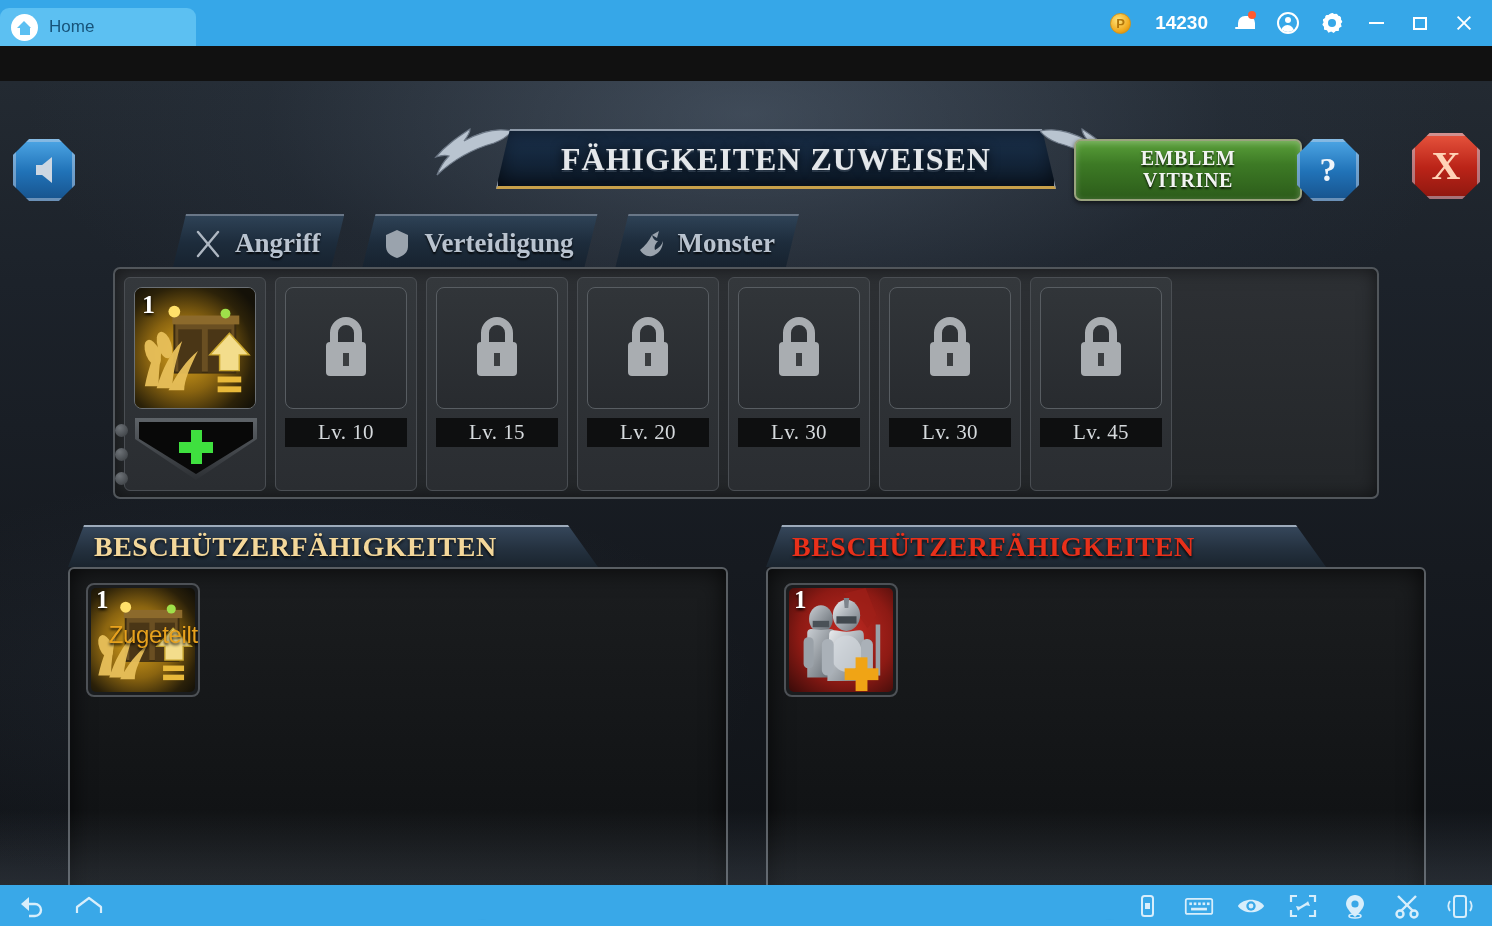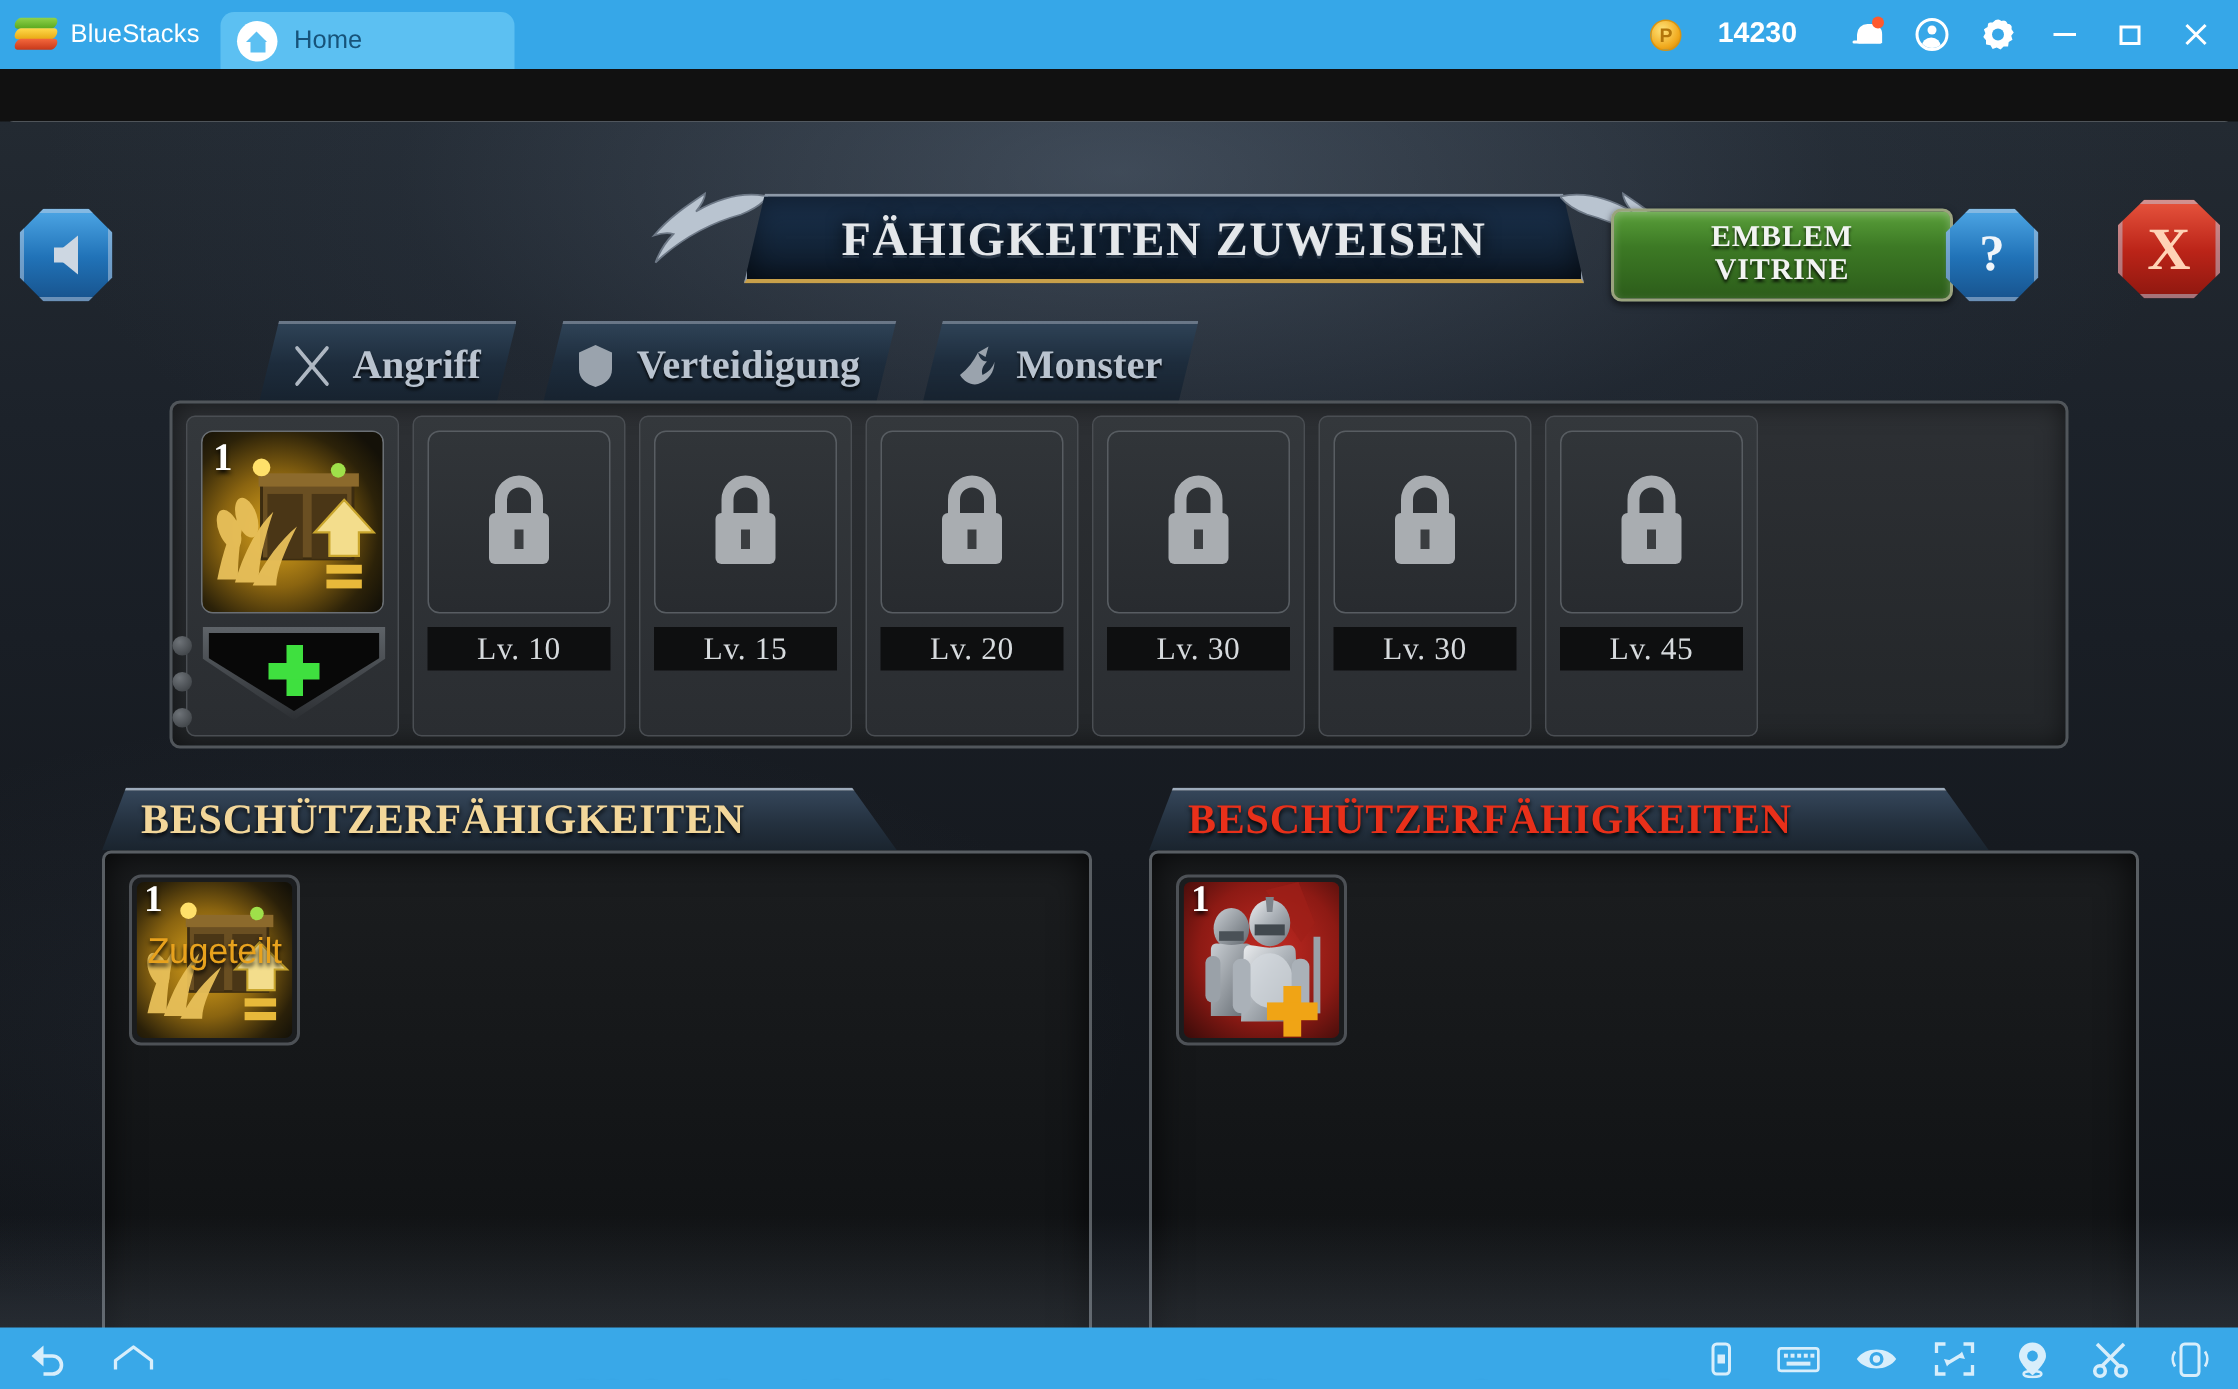--- a/index.html
+++ b/index.html
@@ -66,21 +66,21 @@
   }
   .game-ic::before{
     content:""; position:absolute; left:7px; top:11px; width:14px; height:16px;
     background: linear-gradient(#b9c2cc,#5d6b78); border-radius: 6px 6px 2px 2px;
   }
 
   .bs-right {
     margin-left: auto; display: flex; align-items: center; gap: 4px;
     height: 46px; padding-right: 8px;
   }
-  .coin-wrap { display: flex; align-items: center; gap: 24px; margin-right: 22px; }
+  .coin-wrap { display: flex; align-items: center; gap: 24px; margin-right: 12px; }
   .coin {
     width: 21px; height: 21px; border-radius: 50%;
     background: radial-gradient(circle at 38% 32%, #ffe47a, #f0a81c 65%, #c87f0b);
     border: 1px solid #d99412; position: relative;
   }
   .coin::after {
     content:"P"; position:absolute; inset:0; display:flex;
     align-items:center; justify-content:center;
     font-size: 13px; font-weight: bold; color: #b3760a;
   }
@@ -347,21 +347,21 @@
   }
   .card .art { position:absolute; inset: 3px; border-radius: 5px; overflow:hidden; }
   .card .art svg { width:100%; height:100%; display:block; }
   .card .cnum {
     position:absolute; left: 8px; top: 1px; z-index: 5;
     font-family:"Liberation Serif", serif; font-size: 25px; font-weight: bold;
     color:#fff; text-shadow: 0 2px 3px rgba(0,0,0,.95);
   }
   .assigned-ovl {
     position:absolute; left:0; right:0; top: 36px; z-index: 6;
-    text-align:center;
+    text-align:right;
     font-family:"Liberation Sans", sans-serif; font-size: 24px;
     color:#e8a21d; text-shadow: 0 2px 3px rgba(0,0,0,.95);
     letter-spacing: -.3px;
   }
 
   
   .hint {
     position:absolute; left: 0; top: 836px; width: 1492px; text-align:center;
     font-family:"Liberation Serif", serif; font-size: 26px;
     color: #c9cfd6; text-shadow: 0 2px 4px rgba(0,0,0,.95);
@@ -378,28 +378,20 @@
   .bb-right { margin-left:auto; display:flex; align-items:center; gap: 22px; padding-right: 18px; }
   .bb-ic { width: 30px; height: 26px; display:flex; align-items:center; justify-content:center; }
   .bb-ic svg { width:100%; height:100%; display:block; }
 </style>
 </head>
 <body>
 
 <div id="app">
 
   <div class="bs-topbar">
-    <div class="bs-brand">
-      <div class="bs-logo">
-          <i></i>
-          <i></i>
-          <i></i>
-        </div>
-      <span class="bs-brandtext">BlueStacks</span>
-    </div>
 
     <div class="bs-tab home">
       <span class="home-ic"></span>
       <span>Home</span>
     </div>
     <div class="bs-tab game">
       <span class="game-ic"></span>
       <span>King of Avalon</span>
     </div>
 

